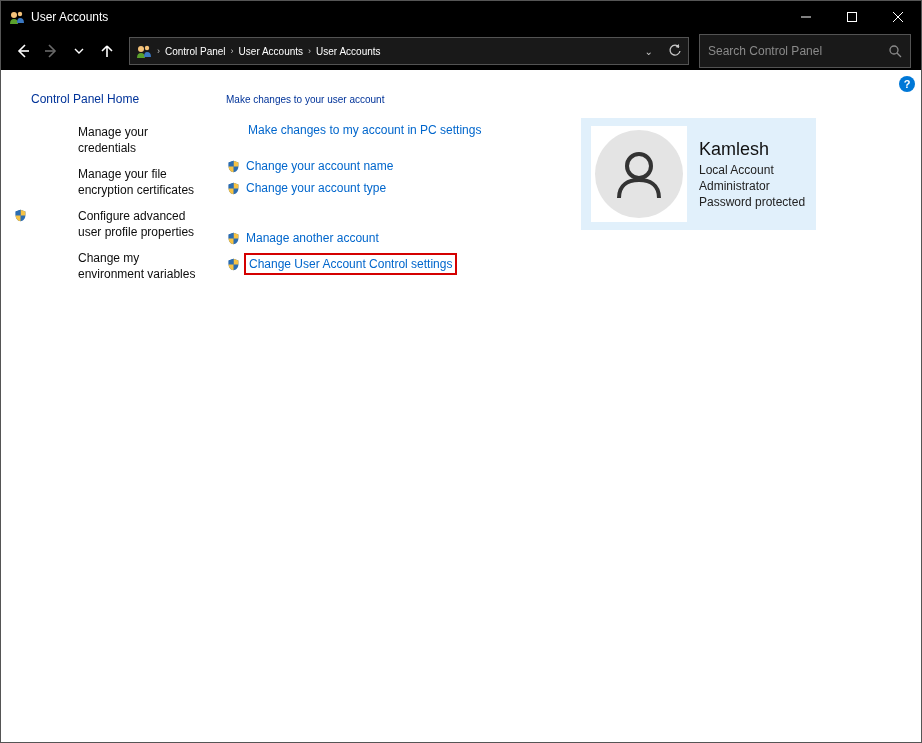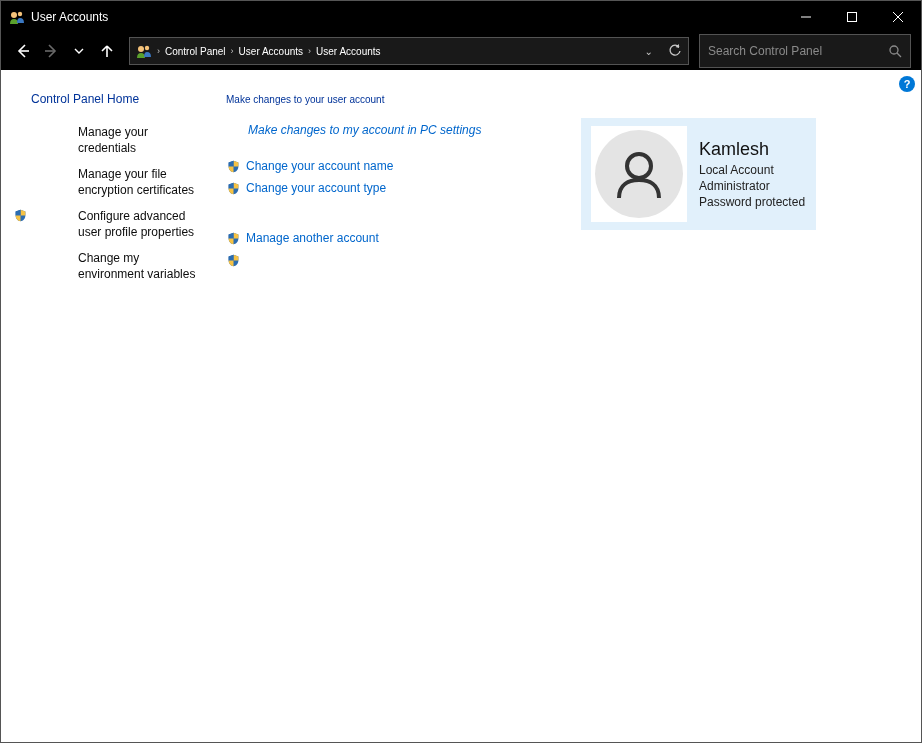--- a/index.html
+++ b/index.html
@@ -140,21 +140,21 @@
     font-weight: 400;
     margin-bottom: 18px;
   }
   .action-link {
     display: flex;
     align-items: center;
     gap: 6px;
     margin-bottom: 8px;
     padding-left: 0;
   }
-  .action-link.indent { padding-left: 22px; font-style: italic; }
+  .action-link.indent { padding-left: 22px; }
   .action-link .shield-slot {
     width: 14px; flex: 0 0 14px; height: 14px;
     display: flex; align-items: center; justify-content: center;
   }
   .action-link .link-text {
     color: #0066cc;
     font-size: 12px;
     cursor: default;
   }
   .action-gap { height: 28px; }
@@ -366,20 +366,23 @@
         <span class="link-text">Manage another account</span>
       </div>
       <div class="action-link">
         <span class="shield-slot">
           <svg width="13" height="13" viewBox="0 0 16 16">
               <path d="M8 1 L14 3 V8 C14 12 11 15 8 15 C5 15 2 12 2 8 V3 Z" fill="#2b6cb0"></path>
               <path d="M8 1 L14 3 V8 L8 8 Z" fill="#f6c244"></path>
               <path d="M8 8 L2 8 V3 L8 1 Z" fill="#2b6cb0"></path>
               <path d="M8 8 V15 C5 15 2 12 2 8 Z" fill="#f6c244"></path>
             </svg>
+        </span>
+        <span class="highlight-box">
+          <span class="link-text">Change User Account Control settings</span>
         </span>
       </div>
     </div>
 
     <div>
       <div class="user-card">
         <div class="avatar-wrap">
           <div class="avatar">
             <svg width="60" height="60" viewBox="0 0 60 60">
               <circle cx="30" cy="22" r="12" fill="none" stroke="#333" stroke-width="4"></circle>

